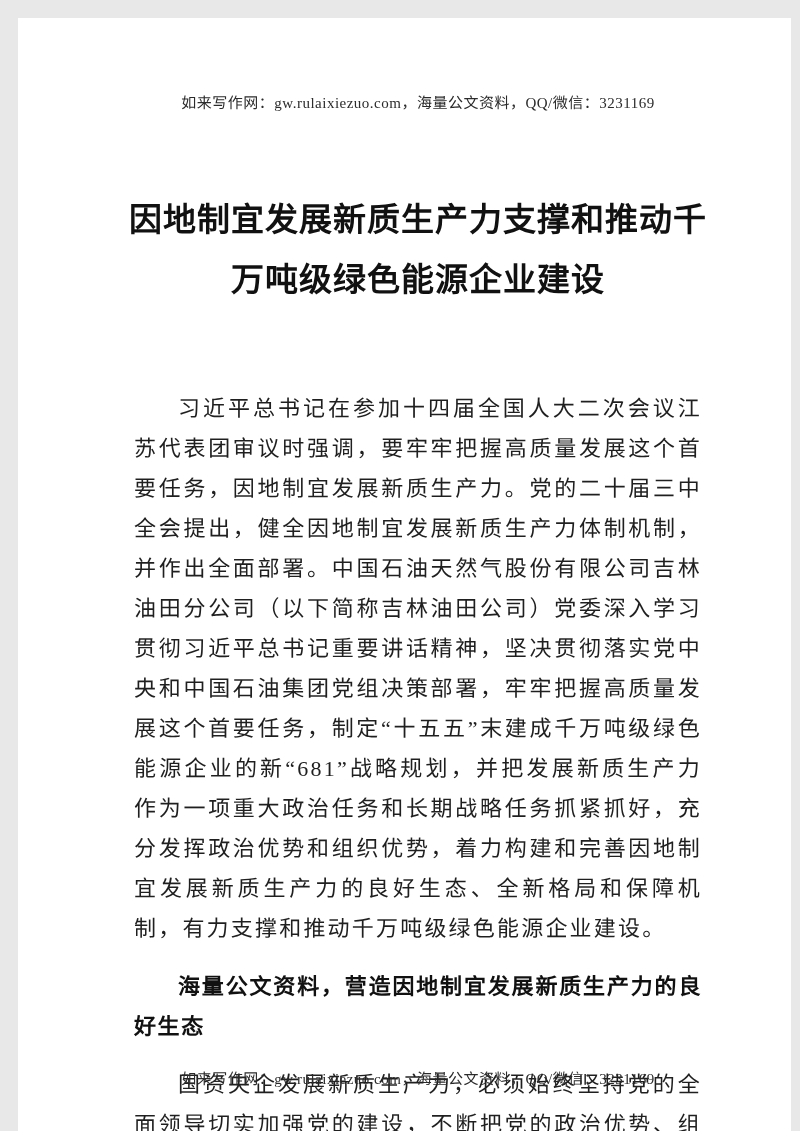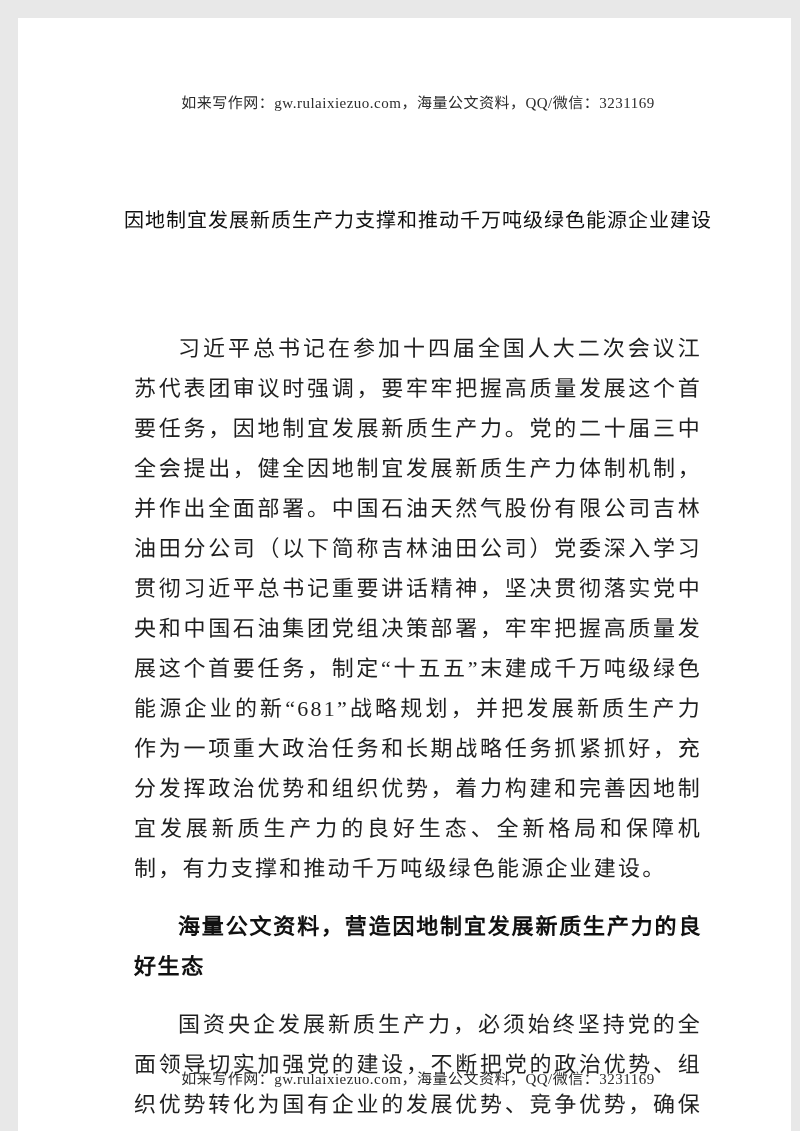--- a/index.html
+++ b/index.html
@@ -29,22 +29,22 @@
     letter-spacing: 0.5px;
     font-family: "Liberation Serif", "DejaVu Serif", serif;
   }
   .watermark.top    { top: 64px; }
   .watermark.bottom { top: 1040px; }
 
   .doc-title {
     margin: 50px auto 0 auto;
     width: 620px;
     text-align: center;
-    font-size: 20px;
-    font-weight: normal;
+    font-size: 33px;
+    font-weight: bold;
     line-height: 60px;
     letter-spacing: 1px;
     color: #111111;
     font-family: "Liberation Serif", "DejaVu Serif", serif;
   }
 
   .doc-body {
     width: 604px;
     margin: 52px auto 4px auto;
     font-size: 22px;

